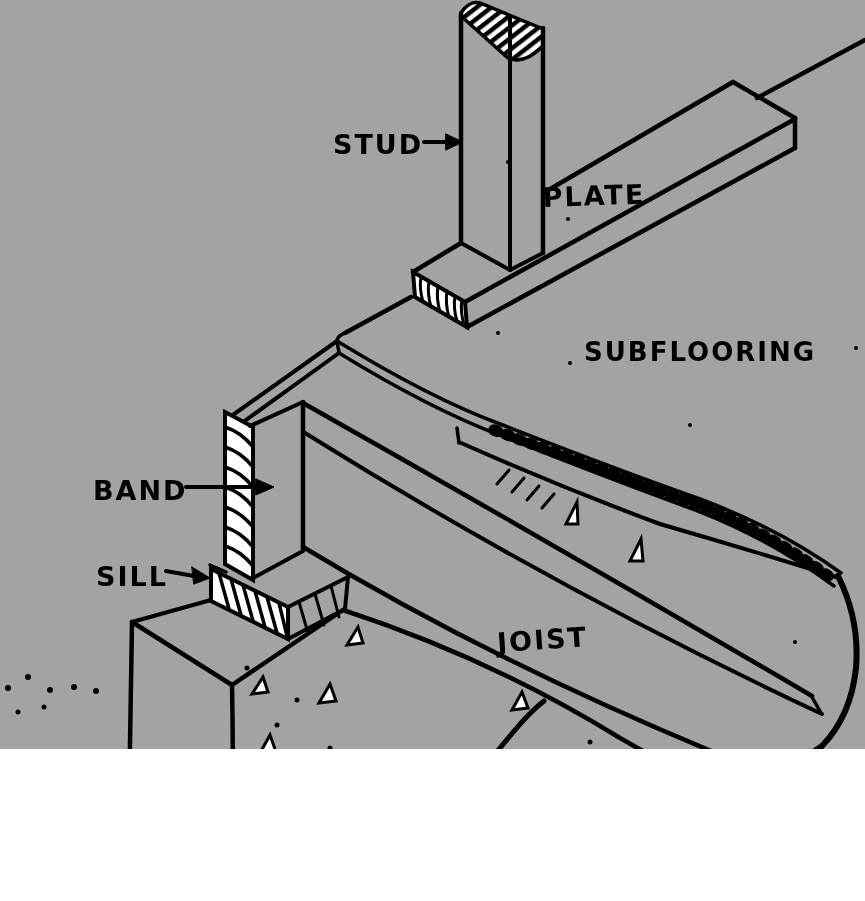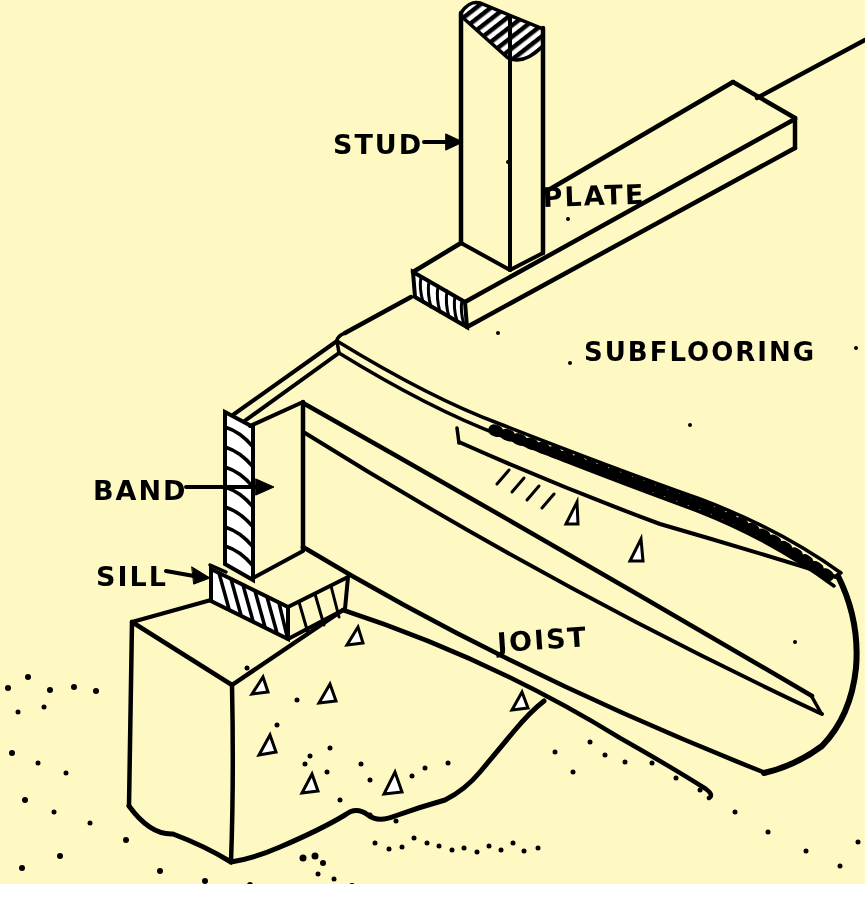--- a/index.html
+++ b/index.html
@@ -1,16 +1,16 @@
 <!DOCTYPE html>
 <html><head>
 <meta charset="utf-8">
 <style>
   html,body{margin:0;padding:0;background:#ffffff;}
-  #stage{position:relative;width:865px;height:884px;background:#fef9c3;overflow:hidden;
+  #stage{position:relative;width:865px;height:749px;background:#a3a3a3;overflow:hidden;
          font-family:"DejaVu Sans","Liberation Sans",sans-serif;}
   svg{position:absolute;left:0;top:0;}
   text.lbl{font-family:"DejaVu Sans","Liberation Sans",sans-serif;
            font-weight:bold;font-size:27px;letter-spacing:2px;fill:#000;}
   text.lbl.small{font-size:26px;}
 </style>
 </head>
 <body>
 
 <div id="stage">

